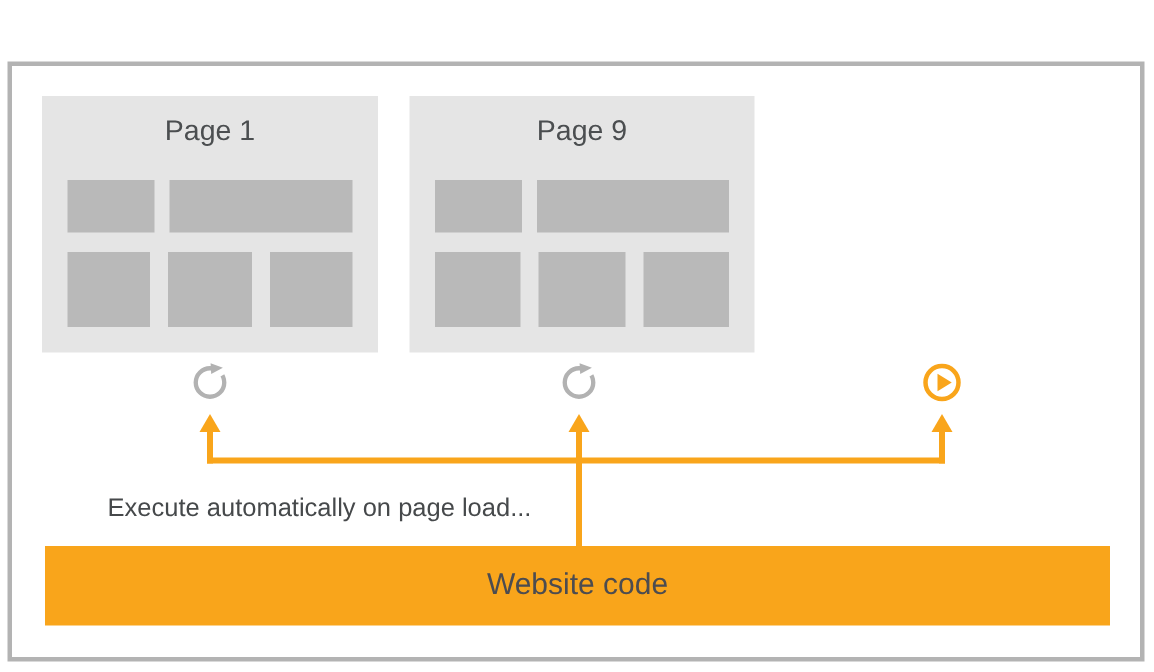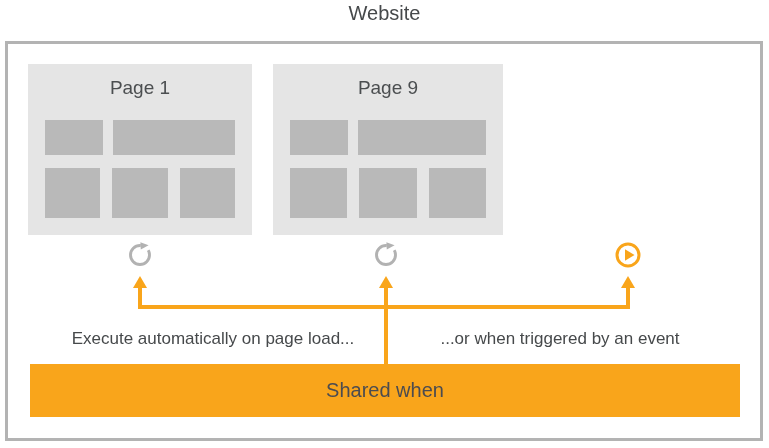--- a/index.html
+++ b/index.html
@@ -90,21 +90,20 @@
     background:var(--accent);
     display:flex;align-items:center;justify-content:center;
     font-size:20px;color:#4C4C50;
   }
 </style>
 </head>
 <body>
 
 <div class="stage">
 
-  <div class="diagram-title">Website</div>
 
   <div class="frame"></div>
 
   <div class="page-card c1">
     <div class="page-title">Page 1</div>
     <div class="wire-row1">
       <div class="wb wb-small"></div>
       <div class="wb wb-wide"></div>
     </div>
     <div class="wire-row2">
@@ -151,19 +150,18 @@
 
   <div class="connector conn-h"></div>
   <div class="connector conn-v-left"></div>
   <div class="connector conn-v-mid"></div>
   <div class="connector conn-v-right"></div>
   <div class="arrowhead ah1"></div>
   <div class="arrowhead ah2"></div>
   <div class="arrowhead ah3"></div>
 
   <div class="annotation left">Execute automatically on page load...</div>
-  <div class="annotation right">...or when triggered by an event</div>
 
   <div class="shared-code">
-    <span>Shared when</span>
+    <span>Website code</span>
   </div>
 
 </div>
 
 </body></html>

